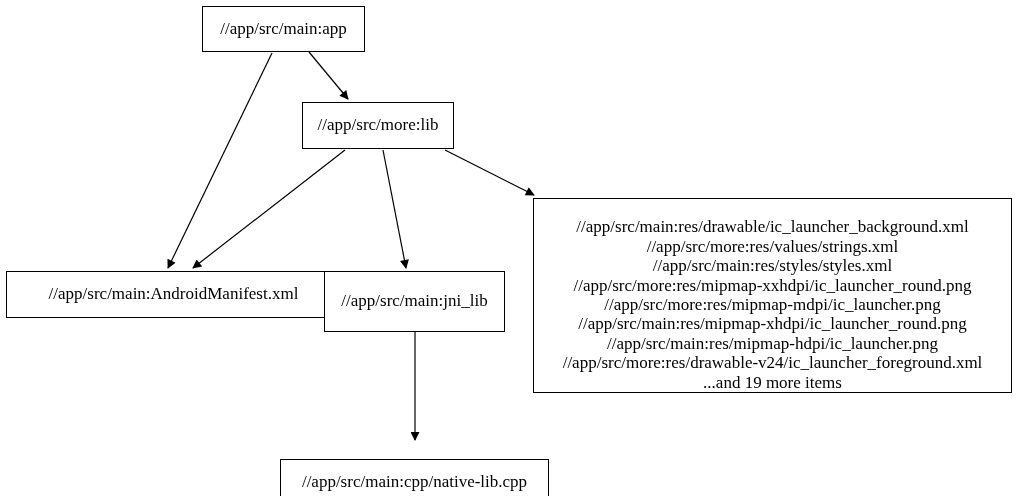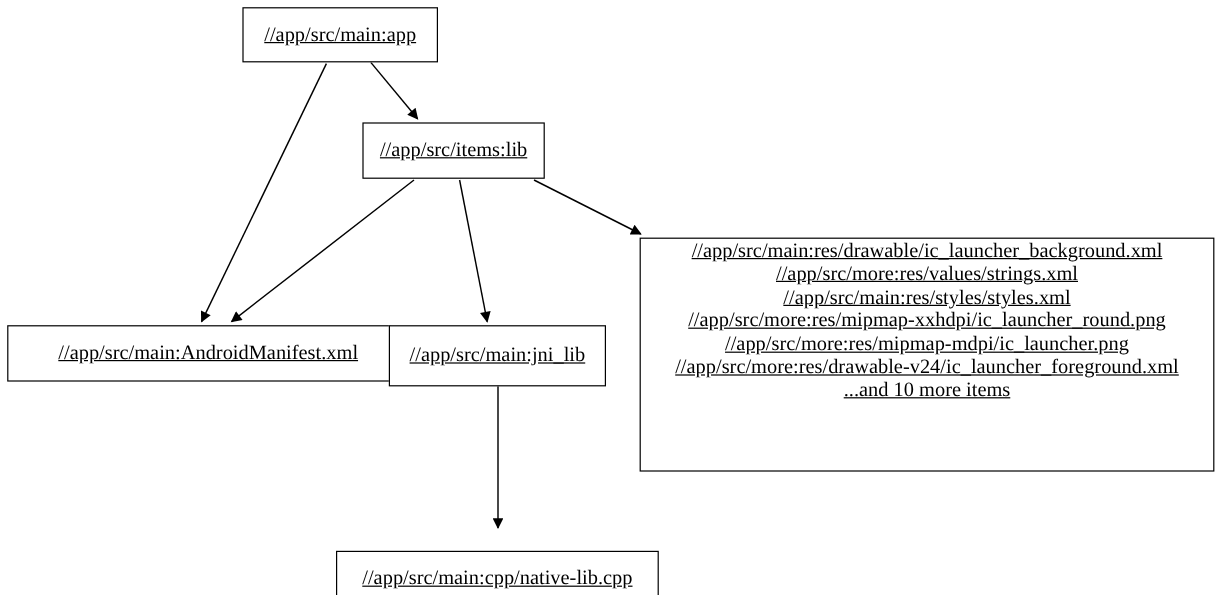--- a/index.html
+++ b/index.html
@@ -32,31 +32,30 @@
     box-sizing: border-box;
     background: #ffffff;
     border: 1px solid #000000;
     display: flex;
     align-items: center;
     justify-content: center;
     text-align: center;
     font-size: 17px;
     line-height: 1.1;
     white-space: nowrap;
-    text-decoration: underline;
   }
   .node.multiline {
     flex-direction: column;
-    justify-content: flex-start;
+    justify-content: flex-end;
     line-height: 19.4px;
   }
   #node-app      { left: 202px; top: 6px;   width: 163px; height: 46px; }
   #node-lib      { left: 302px; top: 102px; width: 152px; height: 47px; }
   #node-manifest { left: 6px;   top: 271px; width: 320px; height: 47px; padding-left: 15px; }
-  #node-jnilib   { left: 324px; top: 271px; width: 181px; height: 51px; text-align: center; }
+  #node-jnilib   { left: 324px; top: 271px; width: 181px; height: 61px; text-align: center; }
   #node-res      { left: 533px; top: 198px; width: 479px; height: 195px; }
   #node-cpp      { left: 280px; top: 443px; width: 269px; height: 46px; margin-top: 16px; }
 </style>
 </head>
 <body>
 
 <div class="canvas">
 
   <svg class="edges" viewBox="0 0 1018 496" xmlns="http://www.w3.org/2000/svg">
     <defs>
@@ -70,38 +69,40 @@
     <line x1="383" y1="150" x2="406" y2="268" marker-end="url(#arrow)"></line>
     <line x1="445" y1="150" x2="534" y2="195" marker-end="url(#arrow)"></line>
     <line x1="415" y1="318" x2="415" y2="440" marker-end="url(#arrow)"></line>
   </svg>
 
   <div class="node" id="node-app">
     <span>//app/src/main:app</span>
   </div>
 
   <div class="node" id="node-lib">
-    <span>//app/src/items:lib</span>
+    <span>//app/src/more:lib</span>
   </div>
 
   <div class="node" id="node-manifest">
     <span>//app/src/main:AndroidManifest.xml</span>
   </div>
 
   <div class="node" id="node-jnilib">
     <span>//app/src/main:jni_lib</span>
   </div>
 
   <div class="node multiline" id="node-res">
     <div>//app/src/main:res/drawable/ic_launcher_background.xml</div>
     <div>//app/src/more:res/values/strings.xml</div>
     <div>//app/src/main:res/styles/styles.xml</div>
     <div>//app/src/more:res/mipmap-xxhdpi/ic_launcher_round.png</div>
     <div>//app/src/more:res/mipmap-mdpi/ic_launcher.png</div>
+    <div>//app/src/main:res/mipmap-xhdpi/ic_launcher_round.png</div>
+    <div>//app/src/main:res/mipmap-hdpi/ic_launcher.png</div>
     <div>//app/src/more:res/drawable-v24/ic_launcher_foreground.xml</div>
-    <div>...and 10 more items</div>
+    <div>...and 19 more items</div>
   </div>
 
   <div class="node" id="node-cpp">
     <span>//app/src/main:cpp/native-lib.cpp</span>
   </div>
 
 </div>
 
 </body></html>

